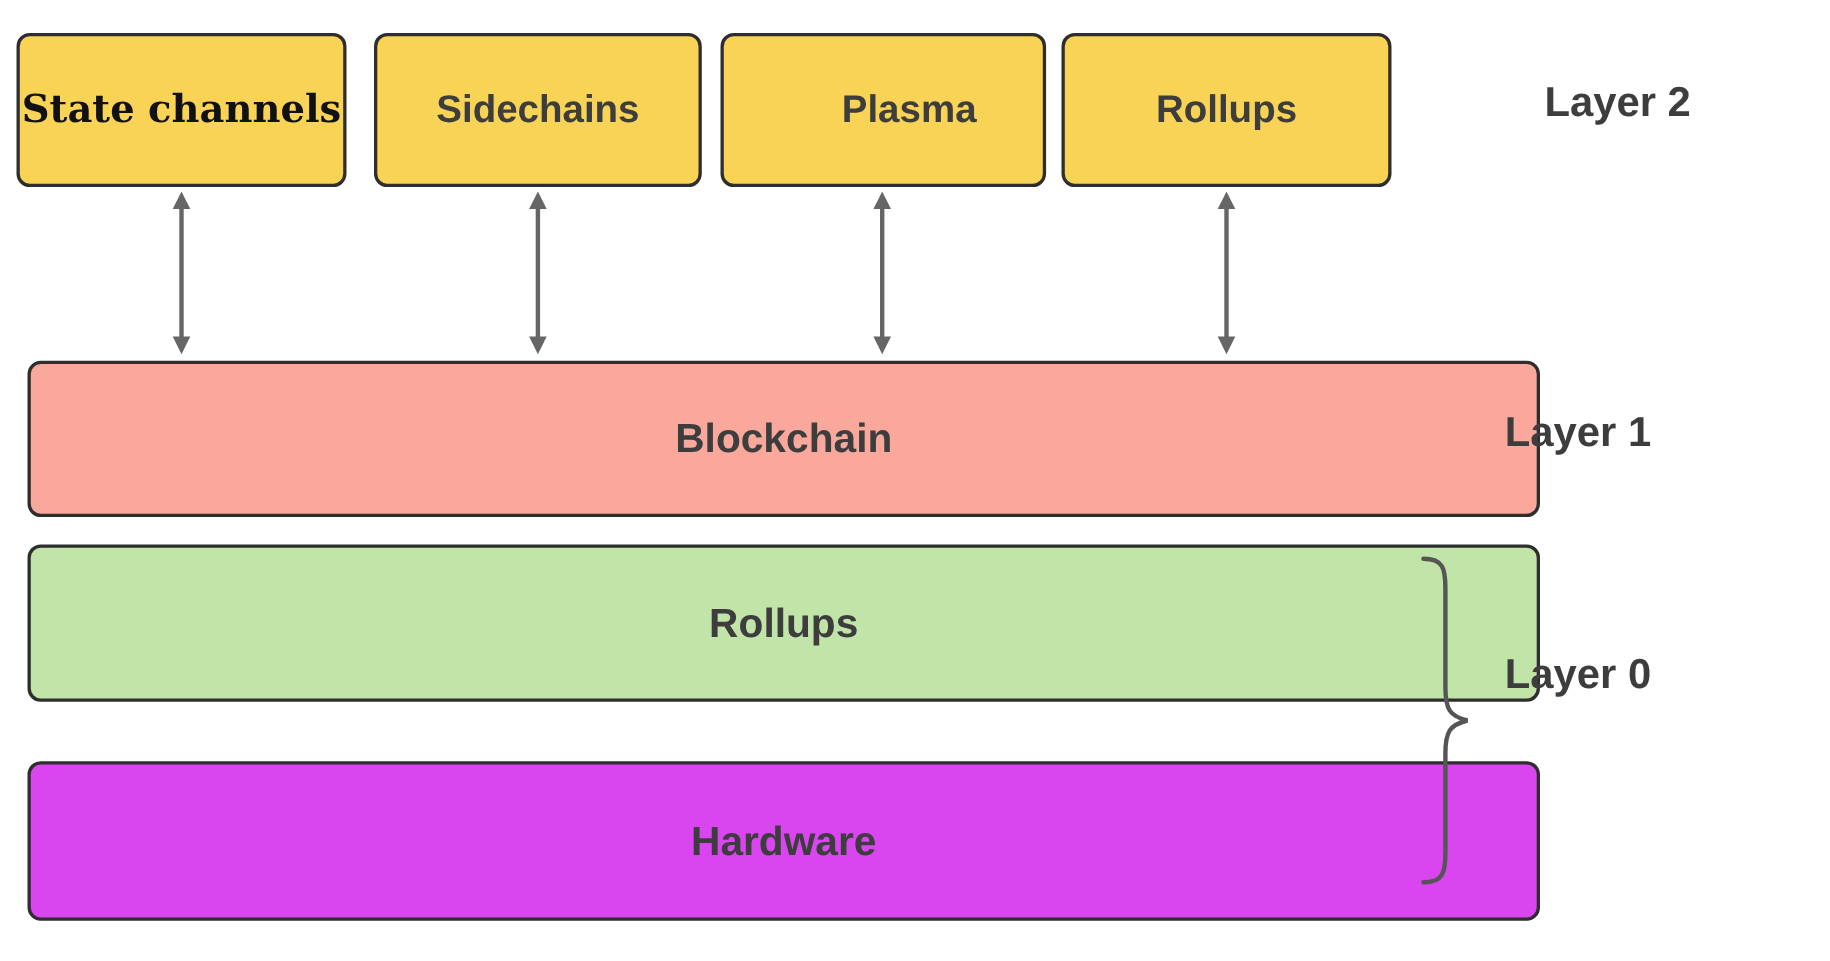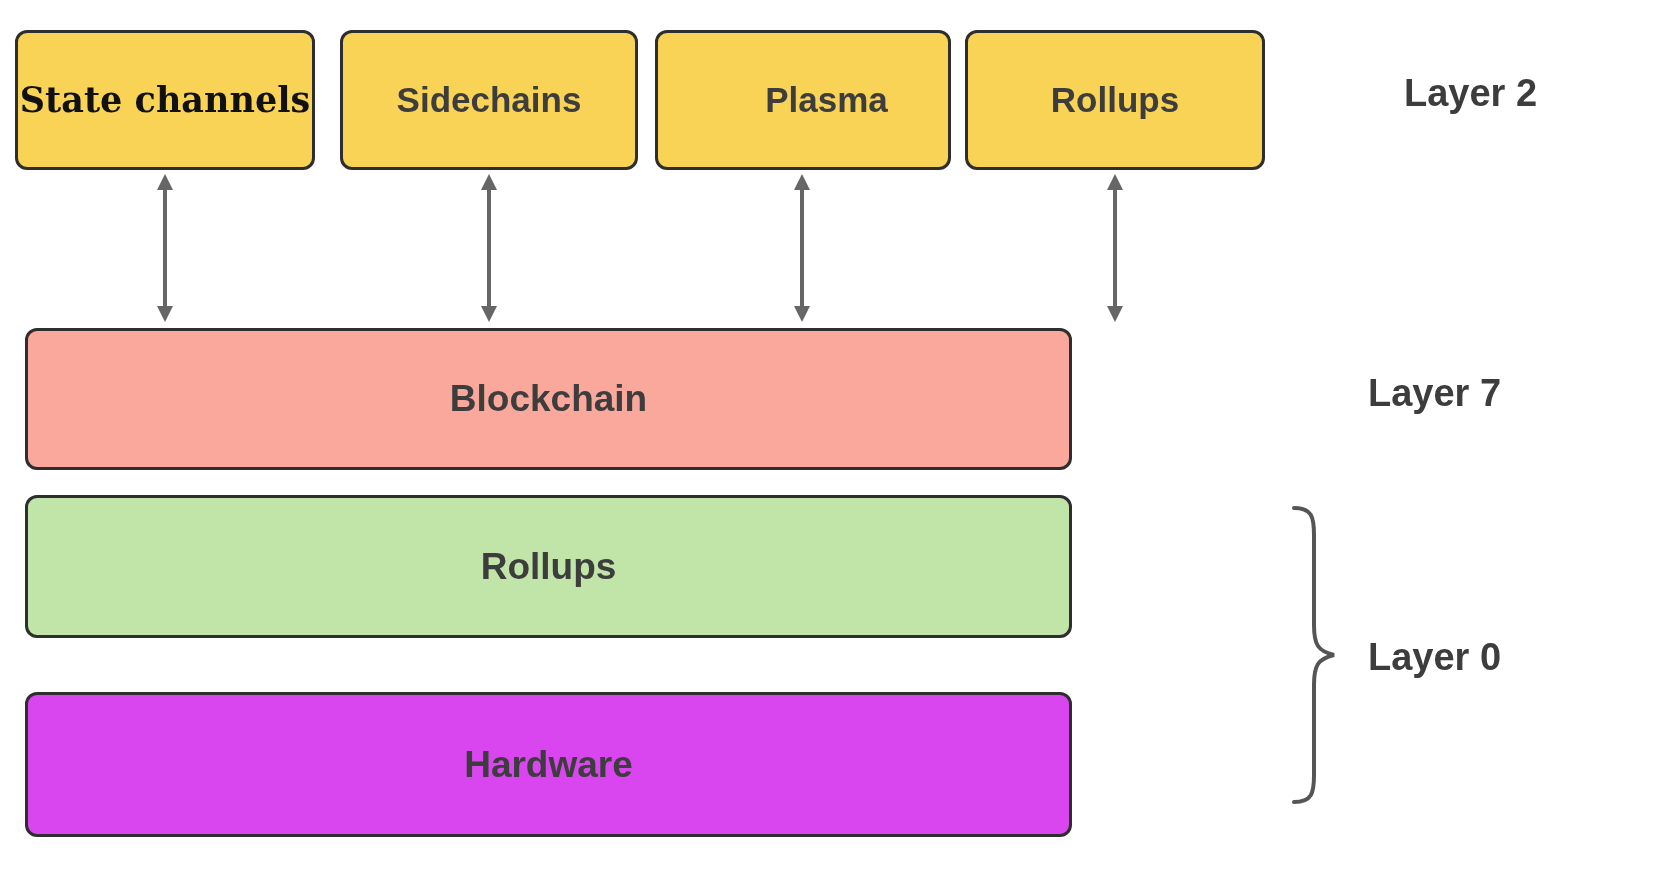--- a/index.html
+++ b/index.html
@@ -34,21 +34,21 @@
     font-size: 35px;
     line-height: 1.25;
   }
   .serif-label {
     font-family: "DejaVu Serif", serif;
     color: #111111;
     font-weight: 700;
   }
   .wide-box {
     left: 25px;
-    width: 1047px;
+    width: 1375px;
     background: #f9a89b;
     font-size: 37px;
   }
   .blockchain { top: 328px; height: 142px; background: #f9a89b; }
   .network    { top: 495px; height: 143px; background: #c1e5a9; }
   .hardware   { top: 692px; height: 145px; background: #d946ef; }
   .arrow {
     position: absolute;
     top: 172px;
   }
@@ -114,16 +114,16 @@
   </div>
   <div class="box wide-box hardware">
     <span>Hardware</span>
   </div>
 
   <svg class="brace" width="50" height="300" viewBox="0 0 50 300">
     <path d="M4,3 C 22,3 24,12 24,30 L 24,120 C 24,140 28,146 44,150 C 28,154 24,160 24,180 L 24,270 C 24,288 22,297 4,297" fill="none" stroke="#555555" stroke-width="4" stroke-linecap="round"></path>
   </svg>
 
   <div class="layer-label" style="top:72px;margin-left:36px;">Layer 2</div>
-  <div class="layer-label" style="top:372px;">Layer 7</div>
-  <div class="layer-label" style="top:636px;">Layer 0</div>
+  <div class="layer-label" style="top:372px;">Layer 1</div>
+  <div class="layer-label" style="top:592px;">Layer 0</div>
 
 </div>
 
 </body></html>

